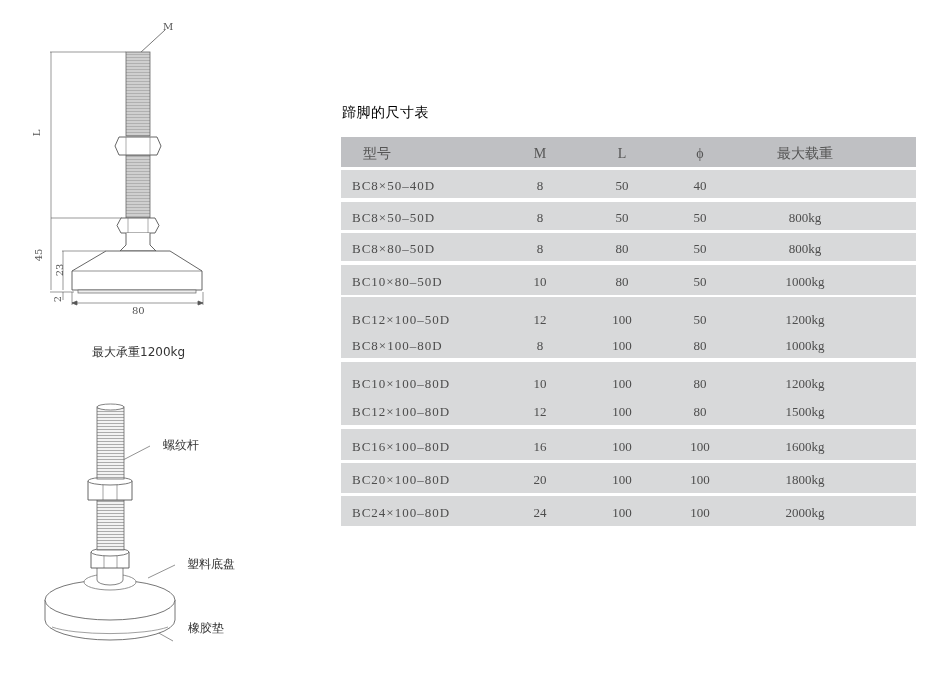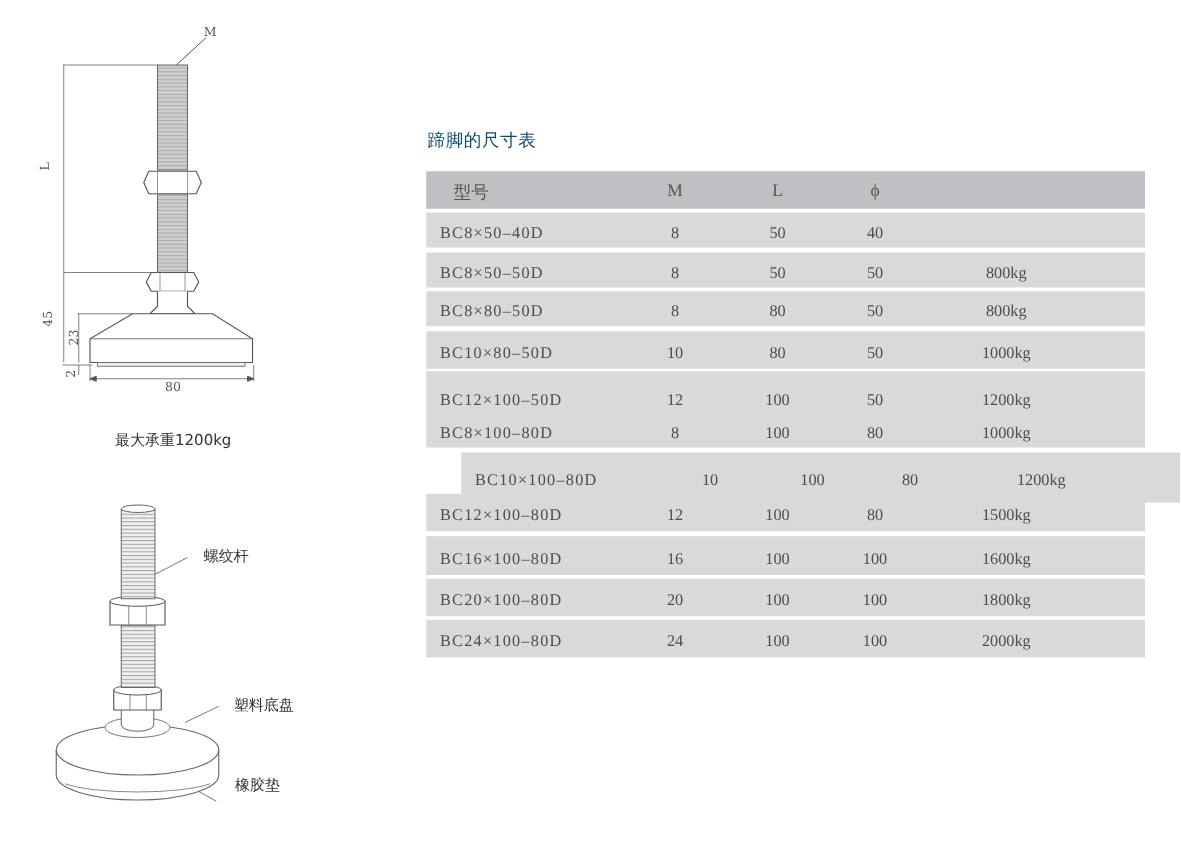--- a/index.html
+++ b/index.html
@@ -6,21 +6,21 @@
   body { width: 945px; height: 680px; position: relative; overflow: hidden;
          font-family: "DejaVu Sans", "Liberation Sans", sans-serif; color: #4a4a4a; }
   .diagram { position: absolute; left: 0; top: 0; width: 300px; height: 680px; }
   .diagram svg { position: absolute; left: 0; top: 0; }
   .dim-label { position: absolute; font-family: "DejaVu Serif", "Liberation Serif", serif;
                font-size: 10px; color: #555; line-height: 1; }
   .rot { transform: rotate(-90deg); transform-origin: center; }
   .caption { position: absolute; font-size: 12px; color: #333; line-height: 1; }
   .part-label { position: absolute; font-size: 12px; color: #333; line-height: 1; }
 
-  .table-title { position: absolute; left: 342px; top: 104px; font-size: 14px; color: #0c4a6e; letter-spacing: 0.5px; }
+  .table-title { position: absolute; left: 342px; top: 104px; font-size: 14px; color: #000000; letter-spacing: 0.5px; }
   .spec-table { position: absolute; left: 341px; top: 137px; width: 575px; }
   .row { position: absolute; left: 0; width: 575px; display: block; }
   .row.header { background: #bfc0c3; }
   .row.body { background: #d8d9da; }
   .cell { position: absolute; top: 2px; height: 100%; display: flex; align-items: center;
           font-size: 13px; color: #4d4d4d; font-family: Liberation Serif, serif; }
   .cell.model { left: 11px; }
   .cell.center { justify-content: center; }
   .c-m { left: 500px; width: 80px; }
   .c-m, .c-l, .c-phi, .c-load { }
@@ -135,20 +135,21 @@
 </div>
 
 <div class="table-title">蹄脚的尺寸表</div>
 
 <div class="spec-table">
   <div class="row header" style="top:0px; height:30px;">
     <span class="cell model">型号</span>
     <span class="cell center c-m">M</span>
     <span class="cell center c-l">L</span>
     <span class="cell center c-phi">ϕ</span>
+    <span class="cell center c-load">最大载重</span>
   </div>
 
   <div class="row body" style="top:33px; height:28px;">
     <span class="cell model bc">BC8×50–40D</span>
     <span class="cell center c-m">8</span>
     <span class="cell center c-l">50</span>
     <span class="cell center c-phi">40</span>
   </div>
   <div class="row body" style="top:65px; height:28px;">
     <span class="cell model bc">BC8×50–50D</span>
@@ -178,21 +179,21 @@
     <span class="cell center c-phi">50</span>
     <span class="cell center c-load">1200kg</span>
   </div>
   <div class="row body" style="top:193px; height:28px;">
     <span class="cell model bc">BC8×100–80D</span>
     <span class="cell center c-m">8</span>
     <span class="cell center c-l">100</span>
     <span class="cell center c-phi">80</span>
     <span class="cell center c-load">1000kg</span>
   </div>
-  <div class="row body" style="top:225px; height:40px;margin-left:28px;">
+  <div class="row body" style="top:225px; height:40px;">
     <span class="cell model bc">BC10×100–80D</span>
     <span class="cell center c-m">10</span>
     <span class="cell center c-l">100</span>
     <span class="cell center c-phi">80</span>
     <span class="cell center c-load">1200kg</span>
   </div>
   <div class="row body" style="top:258px; height:30px;">
     <span class="cell model bc">BC12×100–80D</span>
     <span class="cell center c-m">12</span>
     <span class="cell center c-l">100</span>

